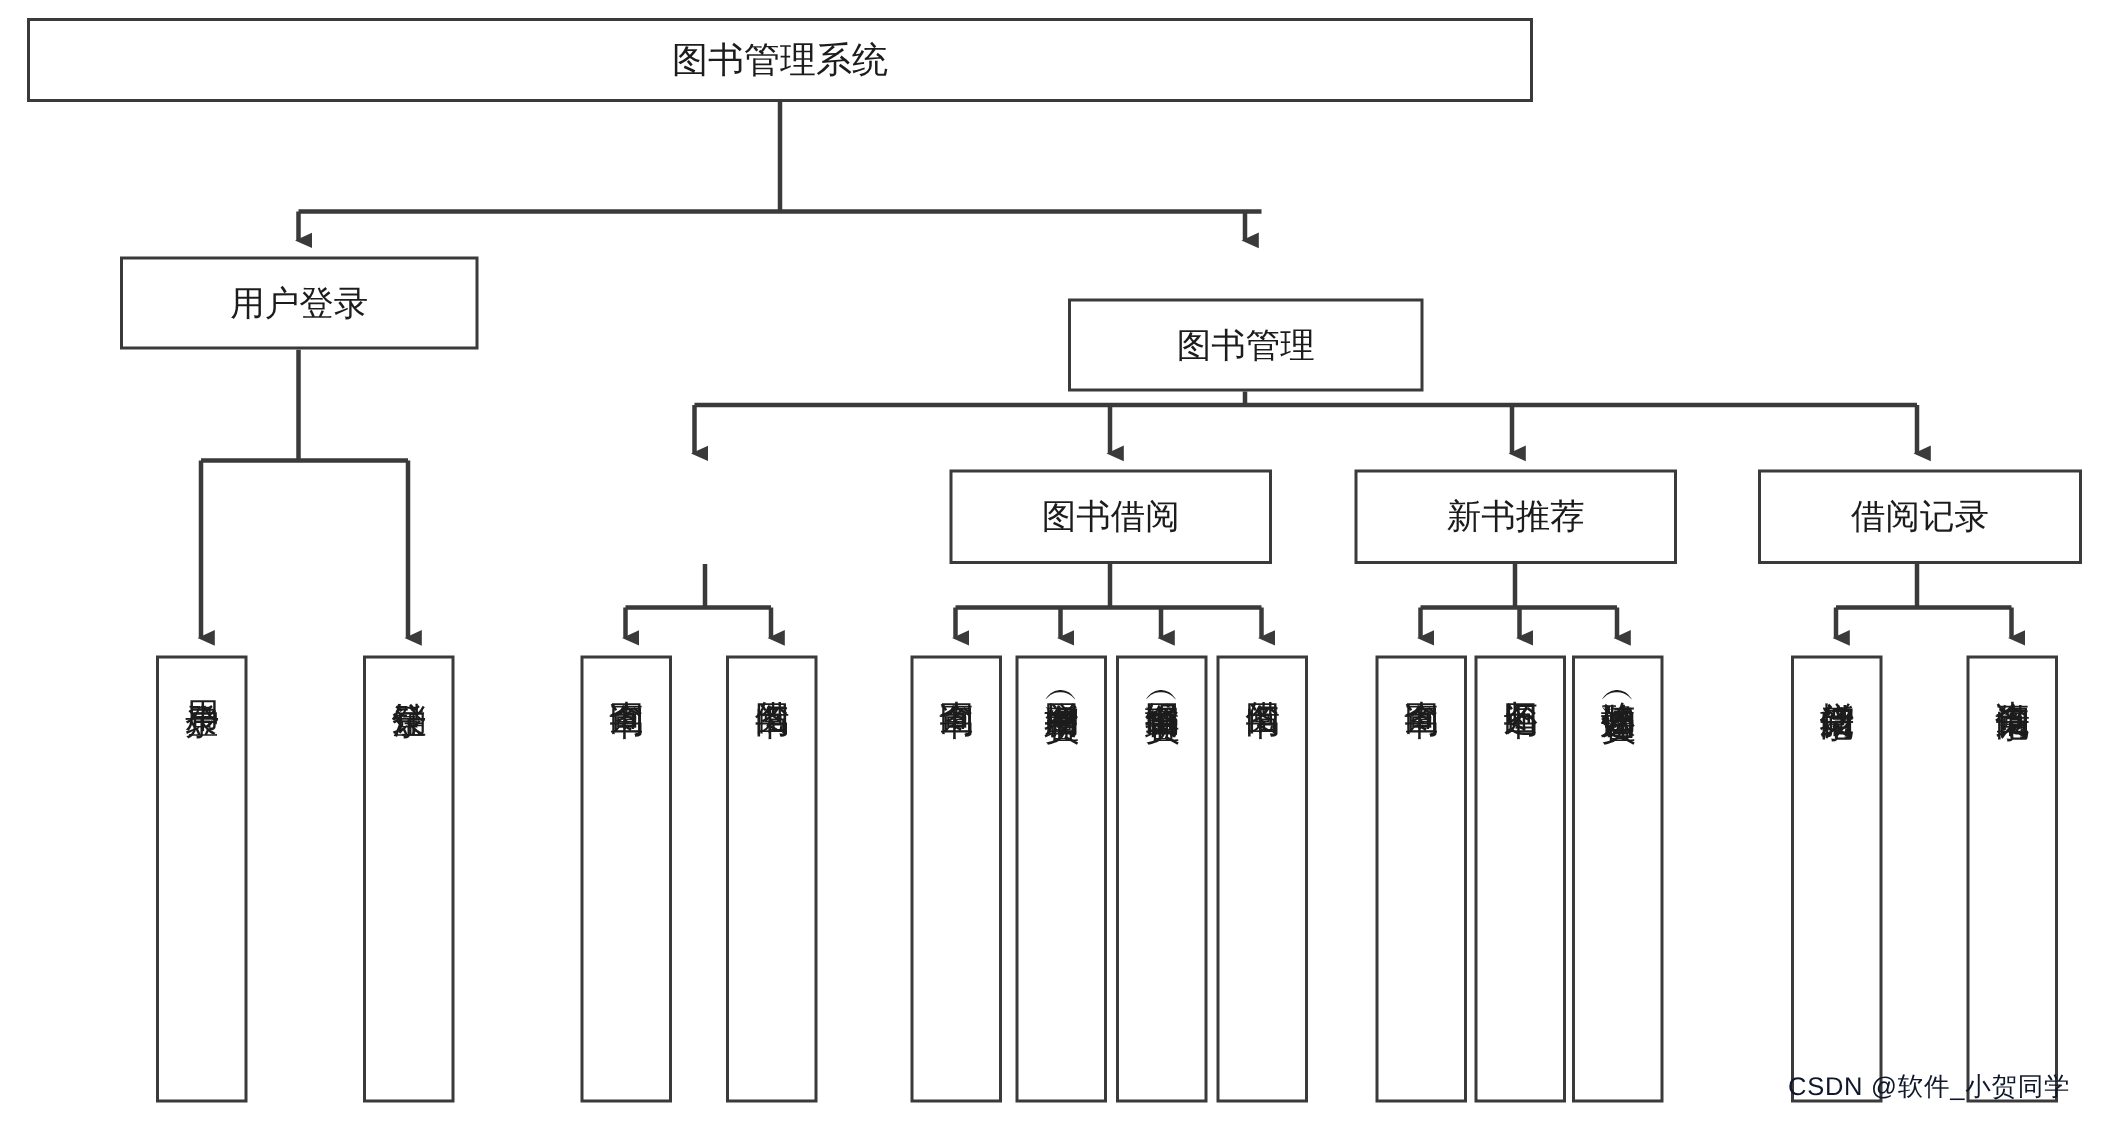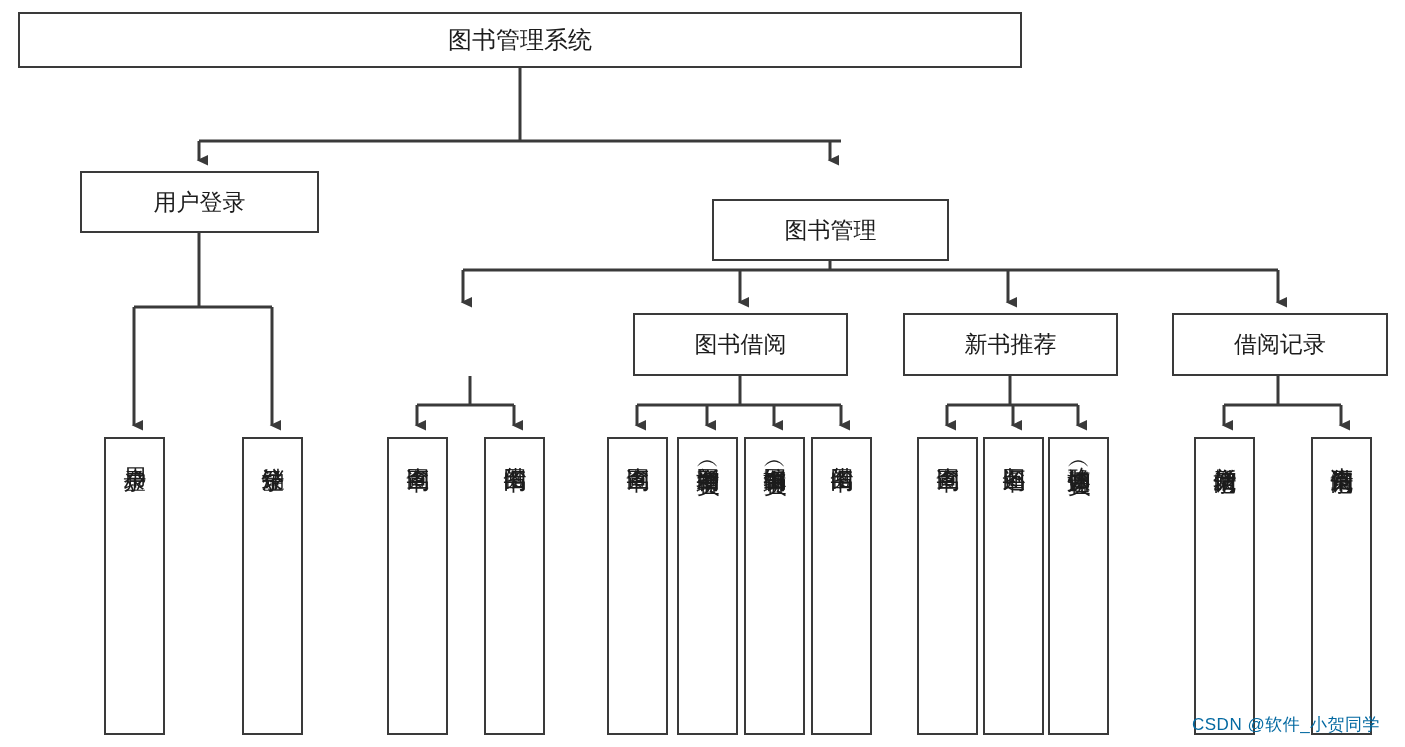--- a/index.html
+++ b/index.html
@@ -58,21 +58,21 @@
     line-height: 1.12;
     letter-spacing: 1px;
     white-space: nowrap;
     color: #1c1c1c;
   }
   .watermark {
     position: absolute;
     left: 1192px;
     top: 713px;
     font-size: 17px;
-    color: #0369a1;
+    color: #0f172a;
     white-space: nowrap;
     z-index: 5;
     letter-spacing: 0.5px;
   }
 </style>
 </head>
 <body>
 
 <div id="canvas">
 

